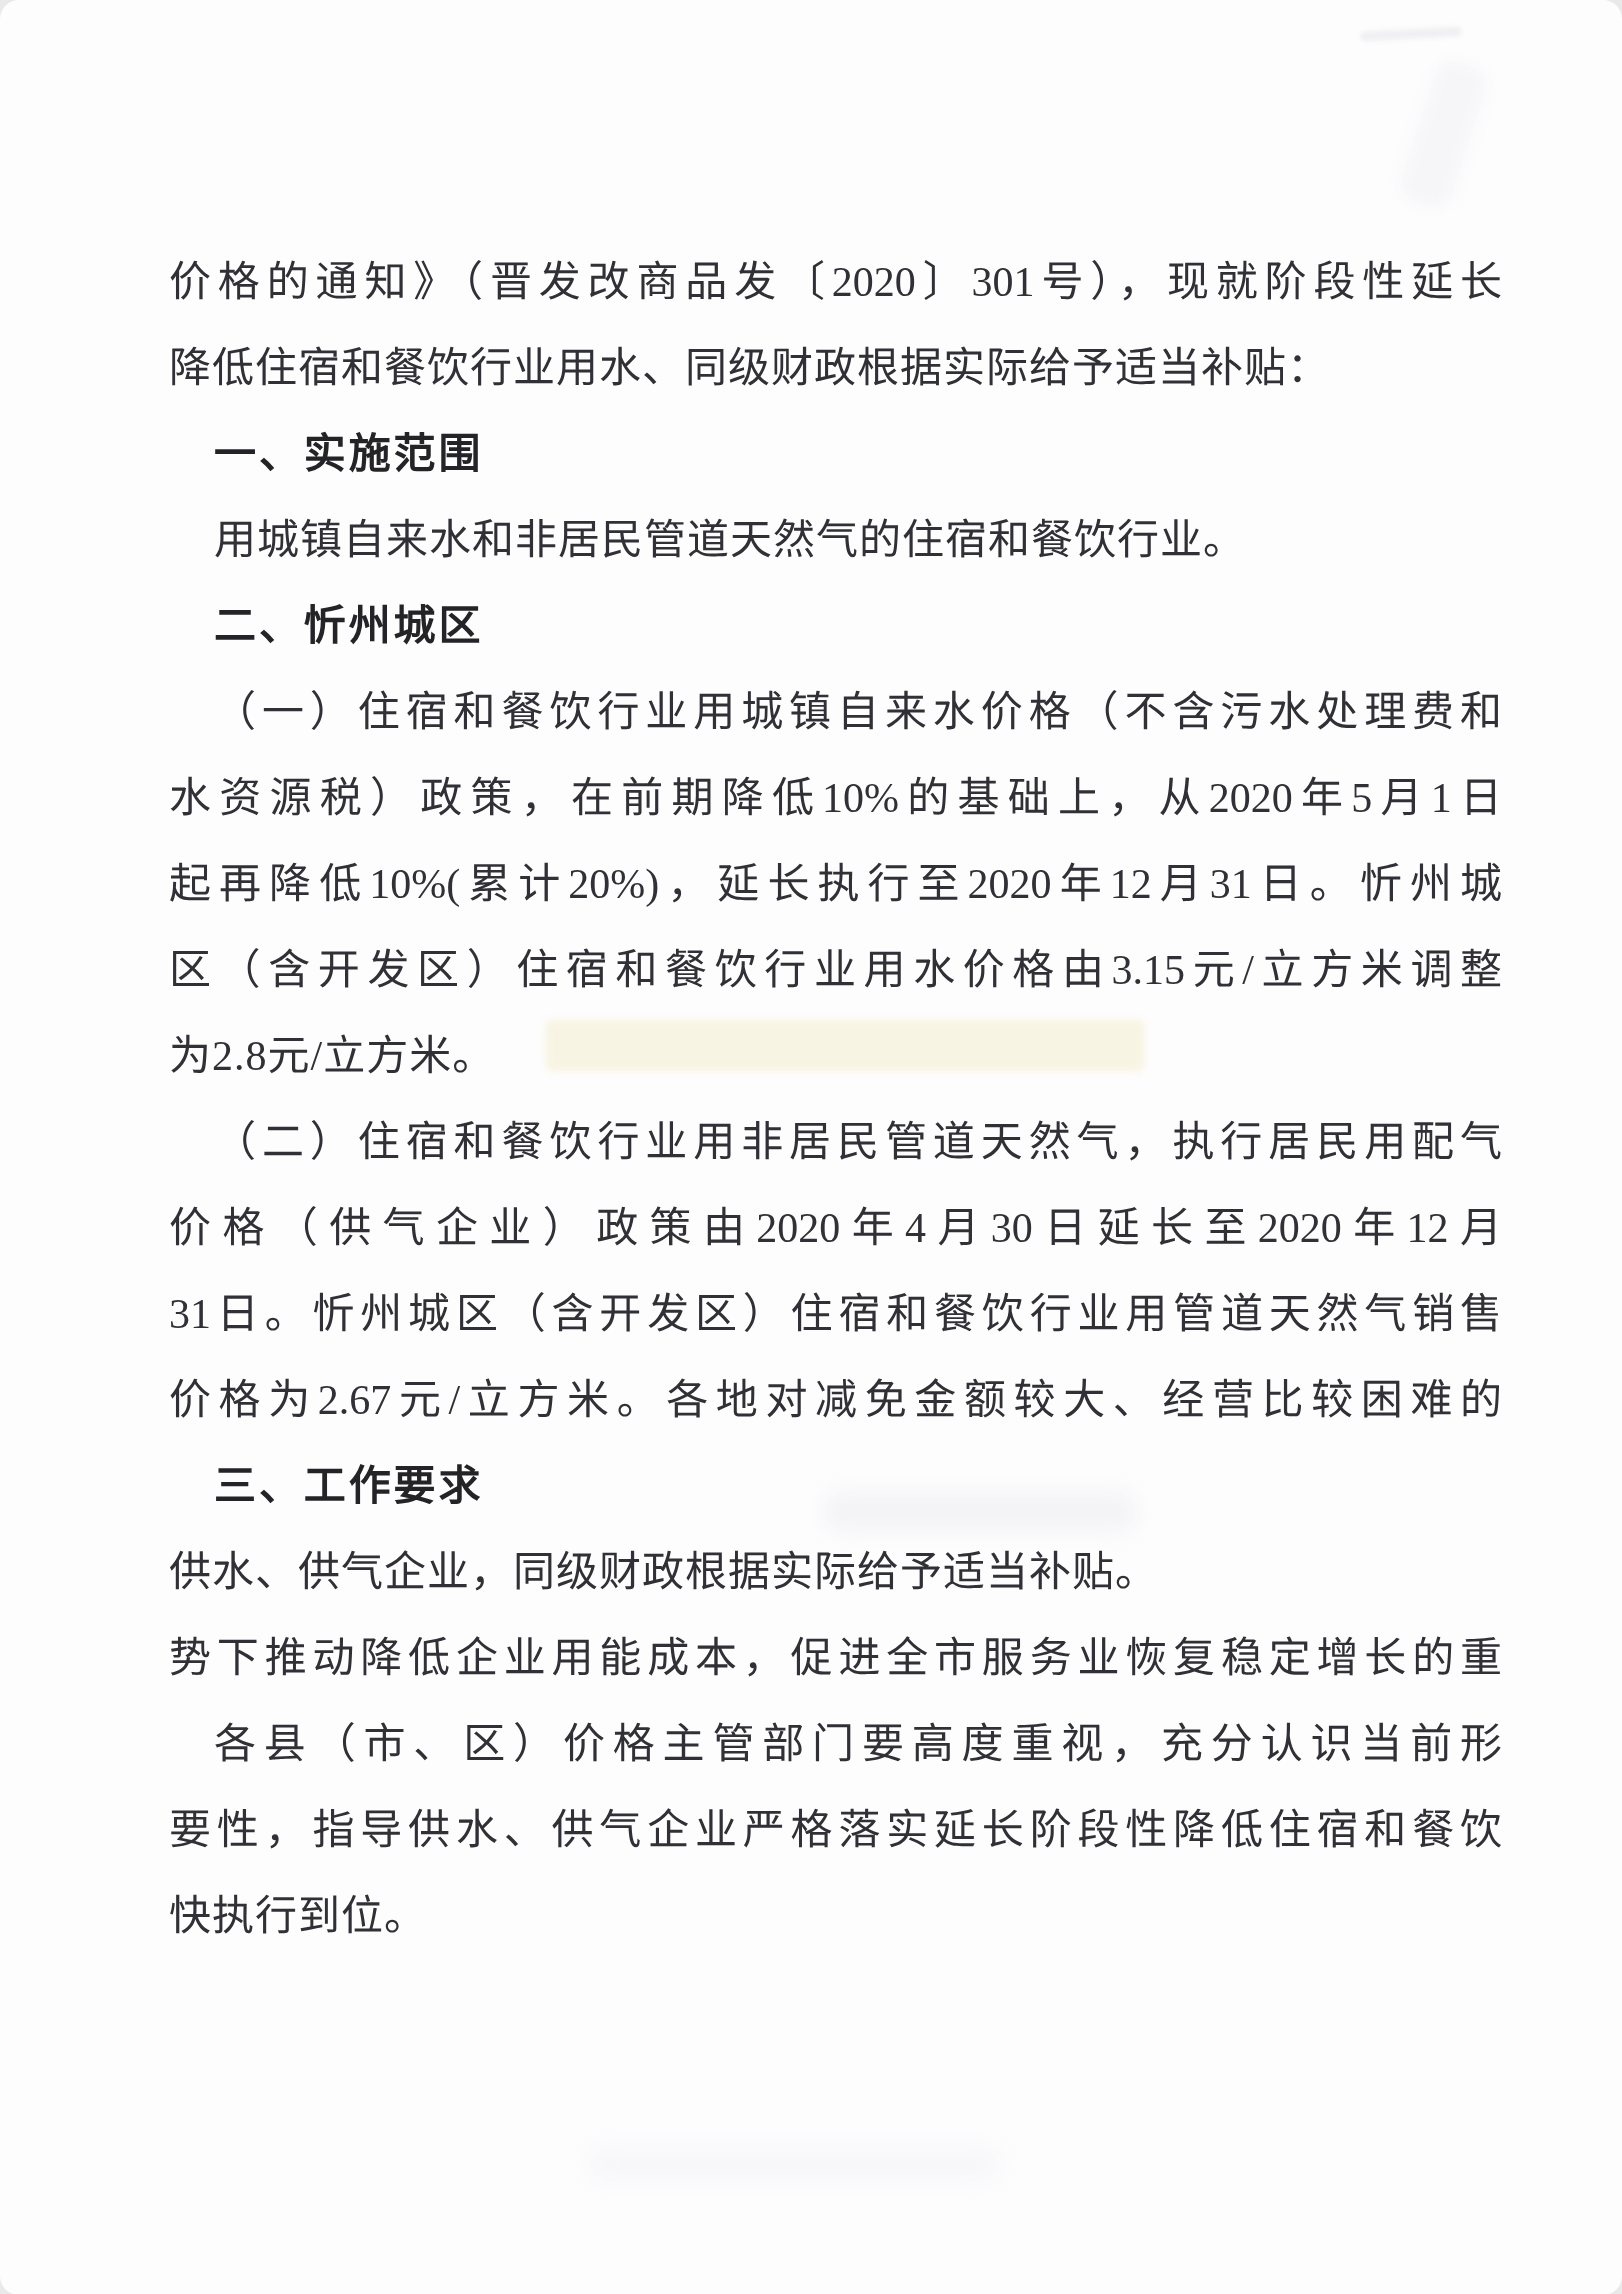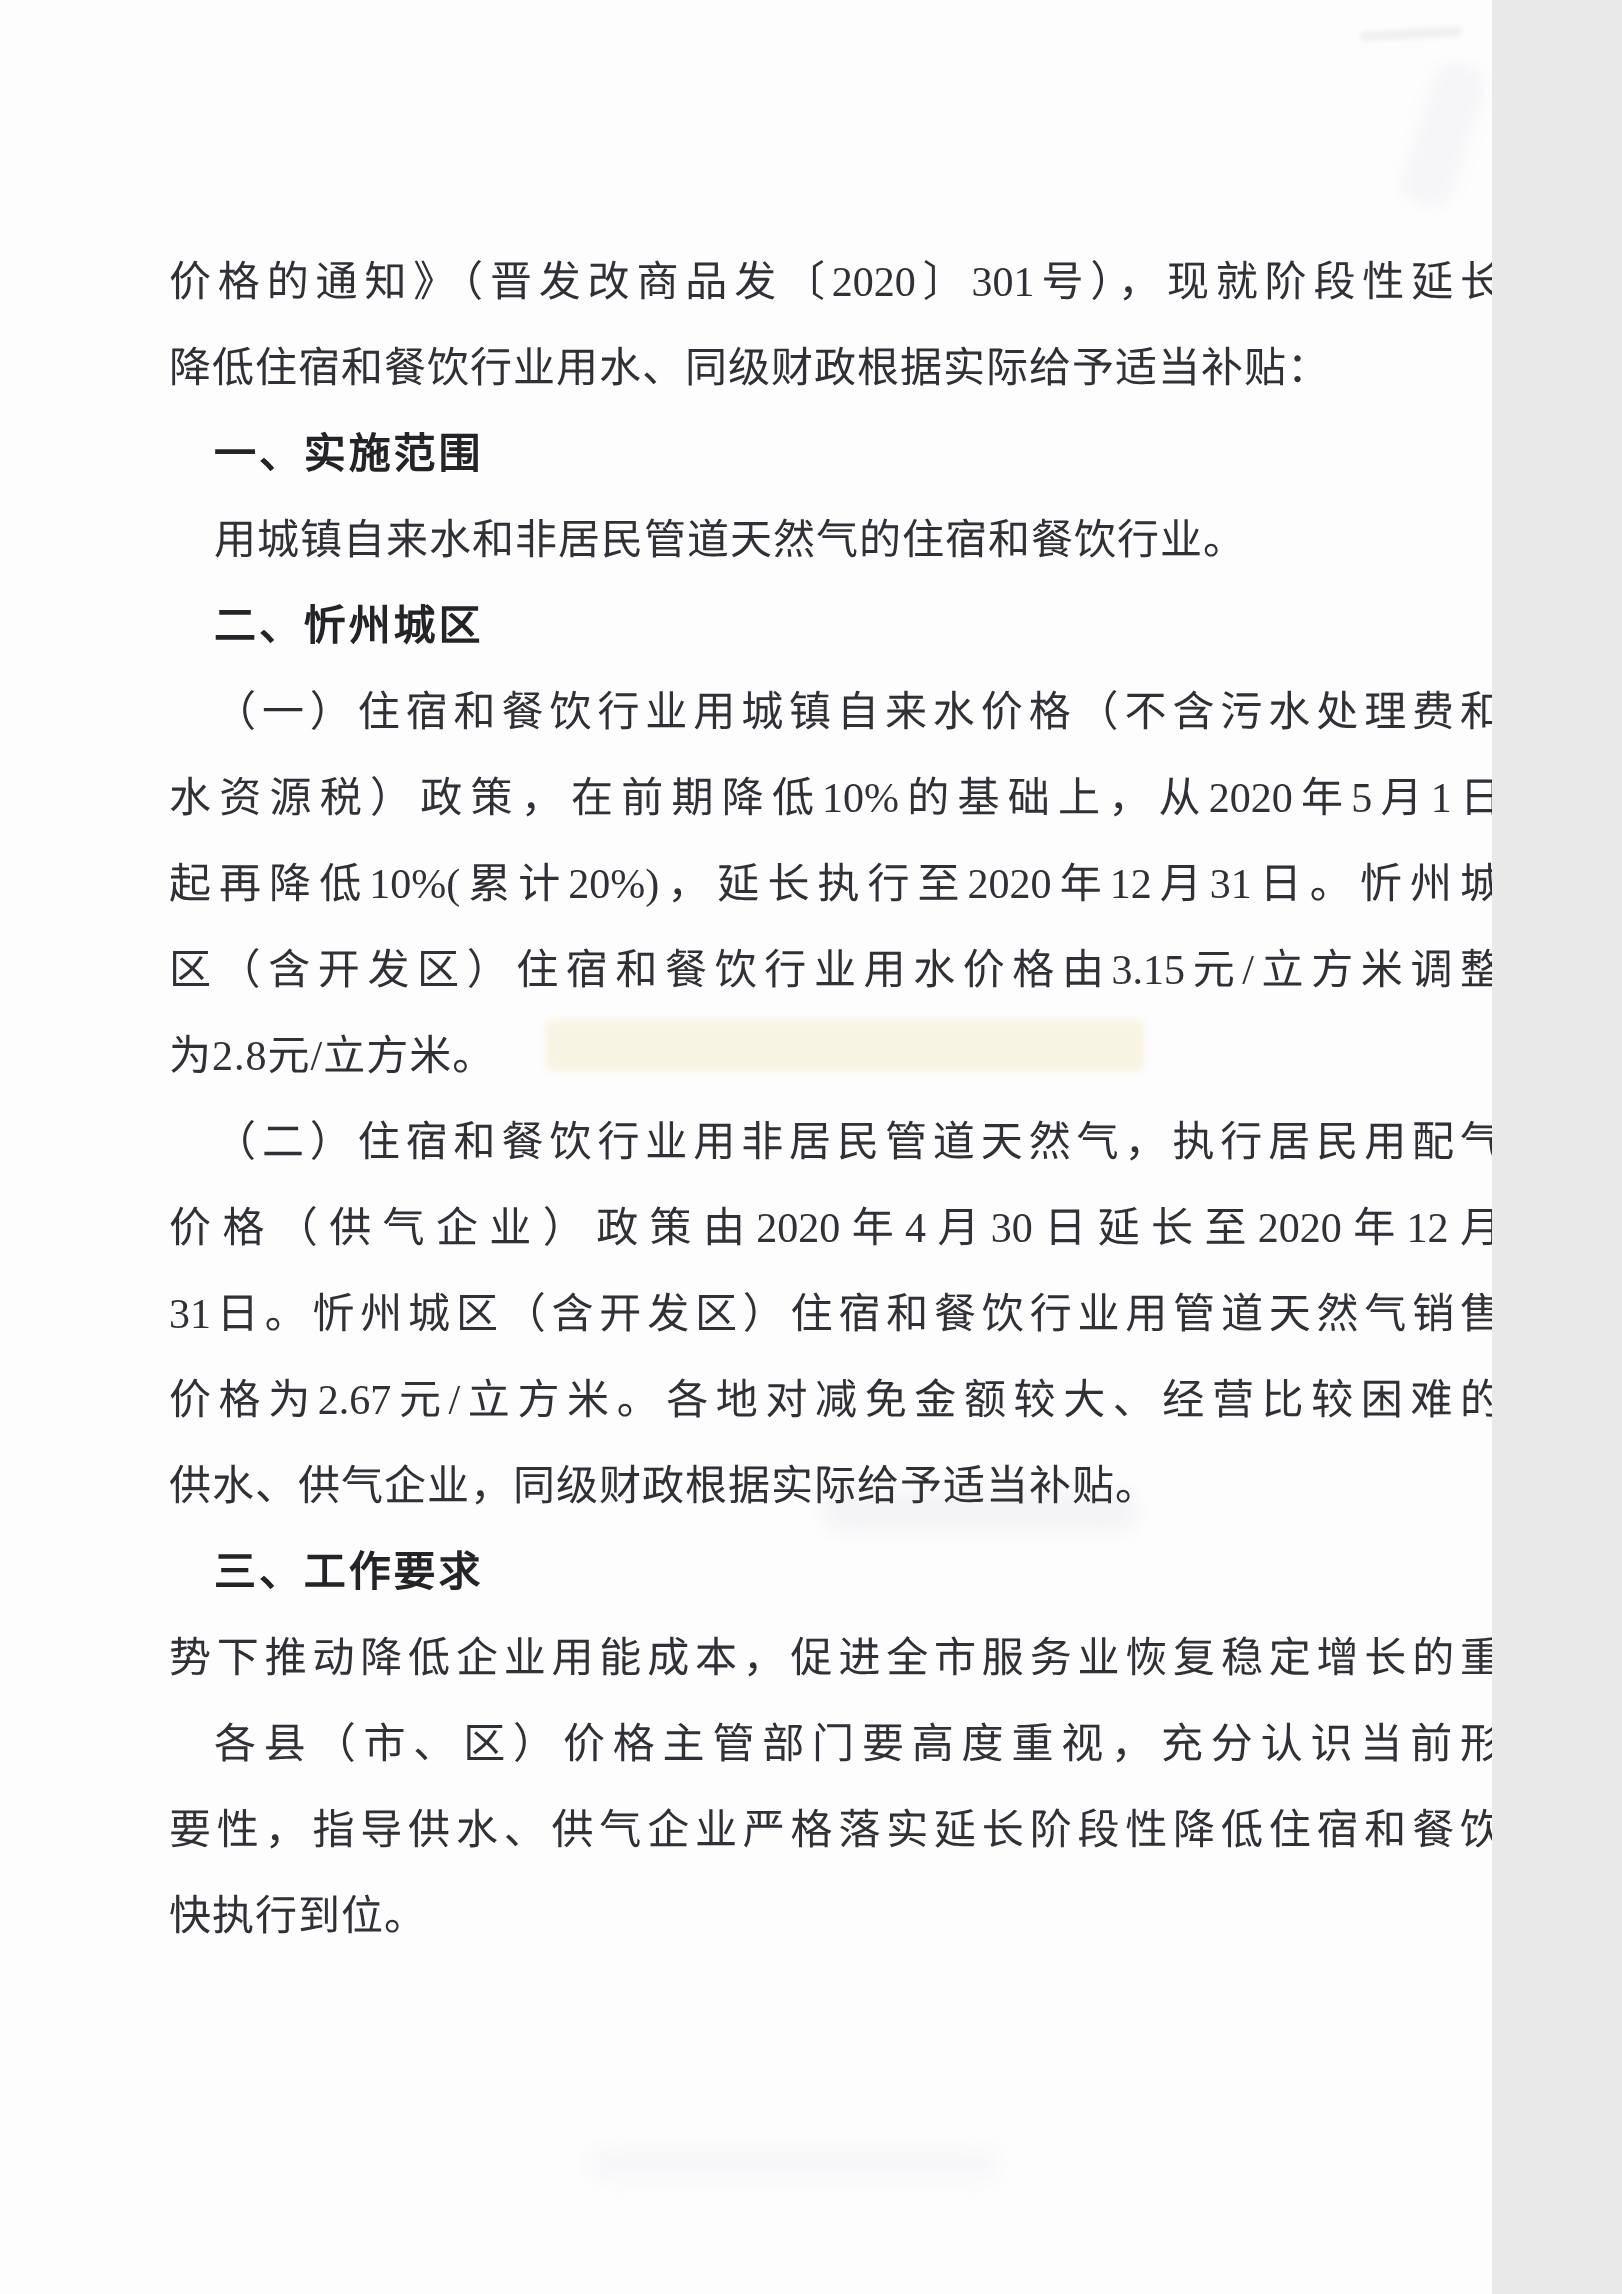--- a/index.html
+++ b/index.html
@@ -3,23 +3,24 @@
 <meta charset="utf-8">
 <style>
   html,body{margin:0;padding:0;}
   body{
     width:1622px;height:2295px;
     background:#e9e9e9;
     font-family:"Liberation Serif","DejaVu Serif",serif;
   }
   .page{
     position:relative;
-    width:1492px;height:2295px;
+    width:1622px;height:2295px;
     background:var(--page-bg,#fdfdfe);
     overflow:hidden;
+    border-radius:19px;
   }
   .textblock{
     position:absolute;
     left:169px;
     top:239px;
     width:1333px;
   }
   .line{
     height:86px;
     line-height:86px;
@@ -98,23 +99,23 @@
     <div class="line heading">二、忻州城区</div>
     <div class="line justify indent">（一）住宿和餐饮行业用城镇自来水价格（不含污水处理费和</div>
     <div class="line justify">水资源税）政策，在前期降低10%的基础上，从2020年5月1日</div>
     <div class="line justify">起再降低10%(累计20%)，延长执行至2020年12月31日。忻州城</div>
     <div class="line justify">区（含开发区）住宿和餐饮行业用水价格由3.15元/立方米调整</div>
     <div class="line">为2.8元/立方米。</div>
     <div class="line justify indent">（二）住宿和餐饮行业用非居民管道天然气，执行居民用配气</div>
     <div class="line justify">价格（供气企业）政策由2020年4月30日延长至2020年12月</div>
     <div class="line justify">31日。忻州城区（含开发区）住宿和餐饮行业用管道天然气销售</div>
     <div class="line justify">价格为2.67元/立方米。各地对减免金额较大、经营比较困难的</div>
+    <div class="line heading">三、工作要求</div>
+
     <div class="line">供水、供气企业，同级财政根据实际给予适当补贴。</div>
-
-    <div class="line heading">三、工作要求</div>
     <div class="line justify">势下推动降低企业用能成本，促进全市服务业恢复稳定增长的重</div>
     <div class="line justify indent">各县（市、区）价格主管部门要高度重视，充分认识当前形</div>
     <div class="line justify">要性，指导供水、供气企业严格落实延长阶段性降低住宿和餐饮</div>
     <div class="line">快执行到位。</div>
 
   </div>
 </div>
 
 
 </body></html>

